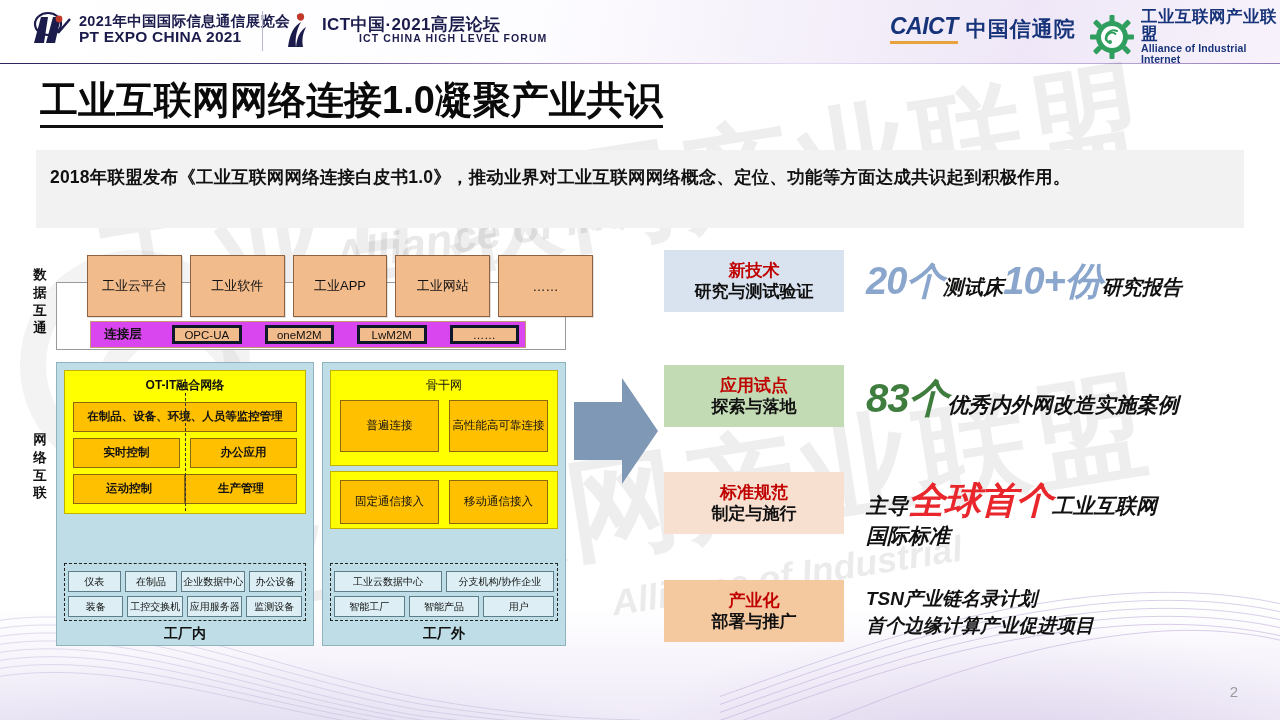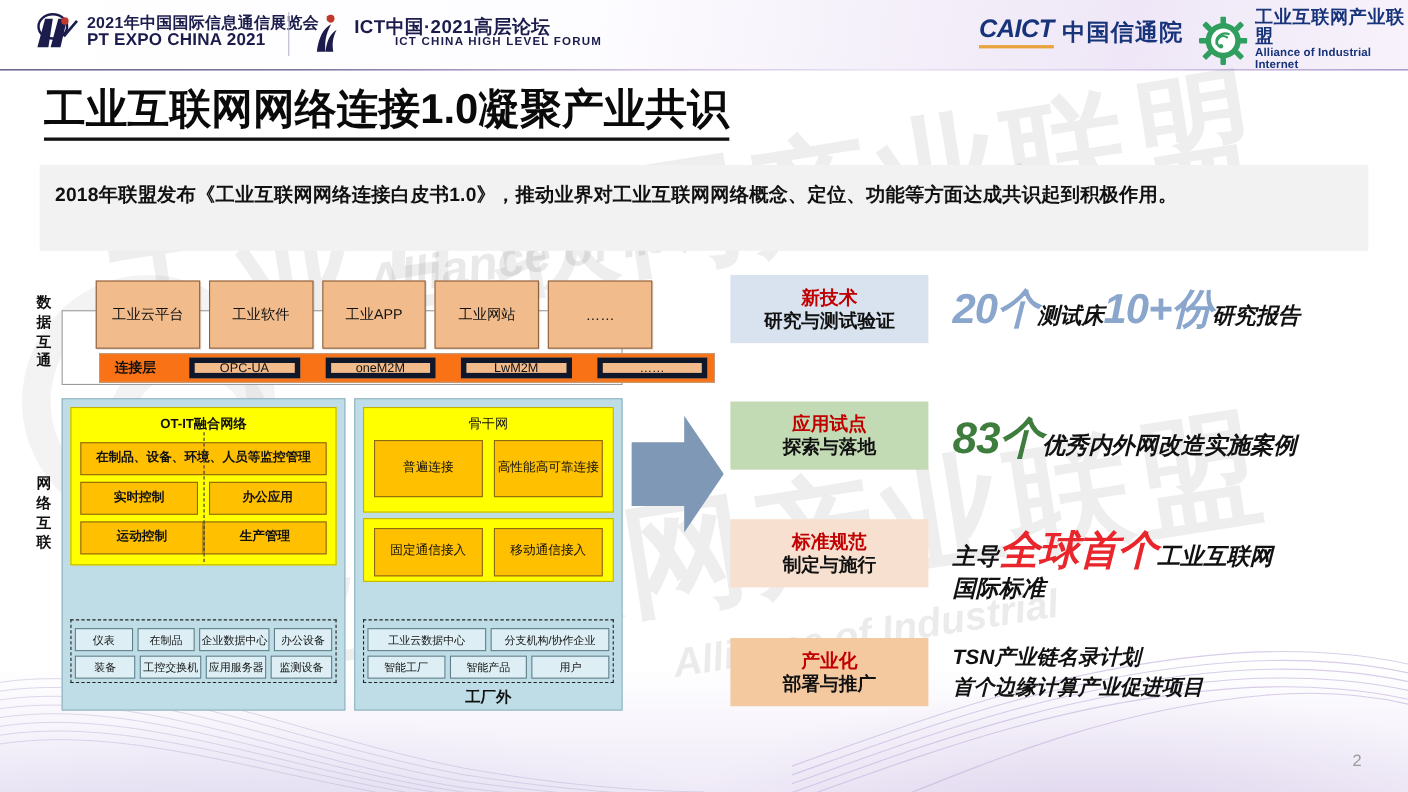--- a/index.html
+++ b/index.html
@@ -107,27 +107,27 @@
     border:1.4px solid #9a9a9a; background:#ffffff;
   }
   .app-row { position:absolute; left:30px; top:-28px; width:506px; height:62px; display:flex; gap:8px; }
   .app-box {
     flex:1; background:#f2bb8b; border:1.2px solid #8c6242;
     display:flex; align-items:center; justify-content:center;
     font-size:13px; color:#111; height:62px;
     box-shadow:1px 1px 0 rgba(0,0,0,.12);
   }
   .conn-row {
-    position:absolute; left:33px; top:38px; width:560px; height:27px;
-    background:#f97316; border:1.2px solid #c49a77;
+    position:absolute; left:33px; top:38px; width:436px; height:27px;
+    background:#d946ef; border:1.2px solid #c49a77;
     display:flex; align-items:center; padding:0 6px; gap:9px;
   }
   .conn-label { font-size:12.5px; font-weight:bold; color:#111; width:52px; text-align:center; }
   .conn-item {
-    flex:1; height:19px; background:#f2bb8b; border:5px solid #0f172a;
+    flex:1; height:19px; background:#f2bb8b; border:3px solid #0f172a;
     display:flex; align-items:center; justify-content:center;
     font-size:11.5px; color:#111;margin-left:14px;
   }
 
   
   .net-panels { position:absolute; left:28px; top:114px; width:510px; height:284px; display:flex; gap:8px; }
   .net-panel {
     flex:1; background:#bfdde6; border:1.4px solid #8fb3bf; position:relative;
     padding:7px 7px 0 7px;
   }
@@ -349,20 +349,21 @@
             <div class="tag">企业数据中心</div>
             <div class="tag">办公设备</div>
           </div>
           <div class="tag-row">
             <div class="tag">装备</div>
             <div class="tag">工控交换机</div>
             <div class="tag">应用服务器</div>
             <div class="tag">监测设备</div>
           </div>
         </div>
+        <div class="panel-foot">工厂内</div>
       </div>
 
       <div class="net-panel">
         <div class="yellow-zone" style="height:96px;">
           <div class="yz-title">骨干网</div>
           <div style="display:flex; gap:10px; margin:2px 3px 0 3px;">
             <div class="ybox" style="flex:1; height:52px;">普遍连接</div>
             <div class="ybox" style="flex:1; height:52px;">高性能高可靠连接</div>
           </div>
         </div>

